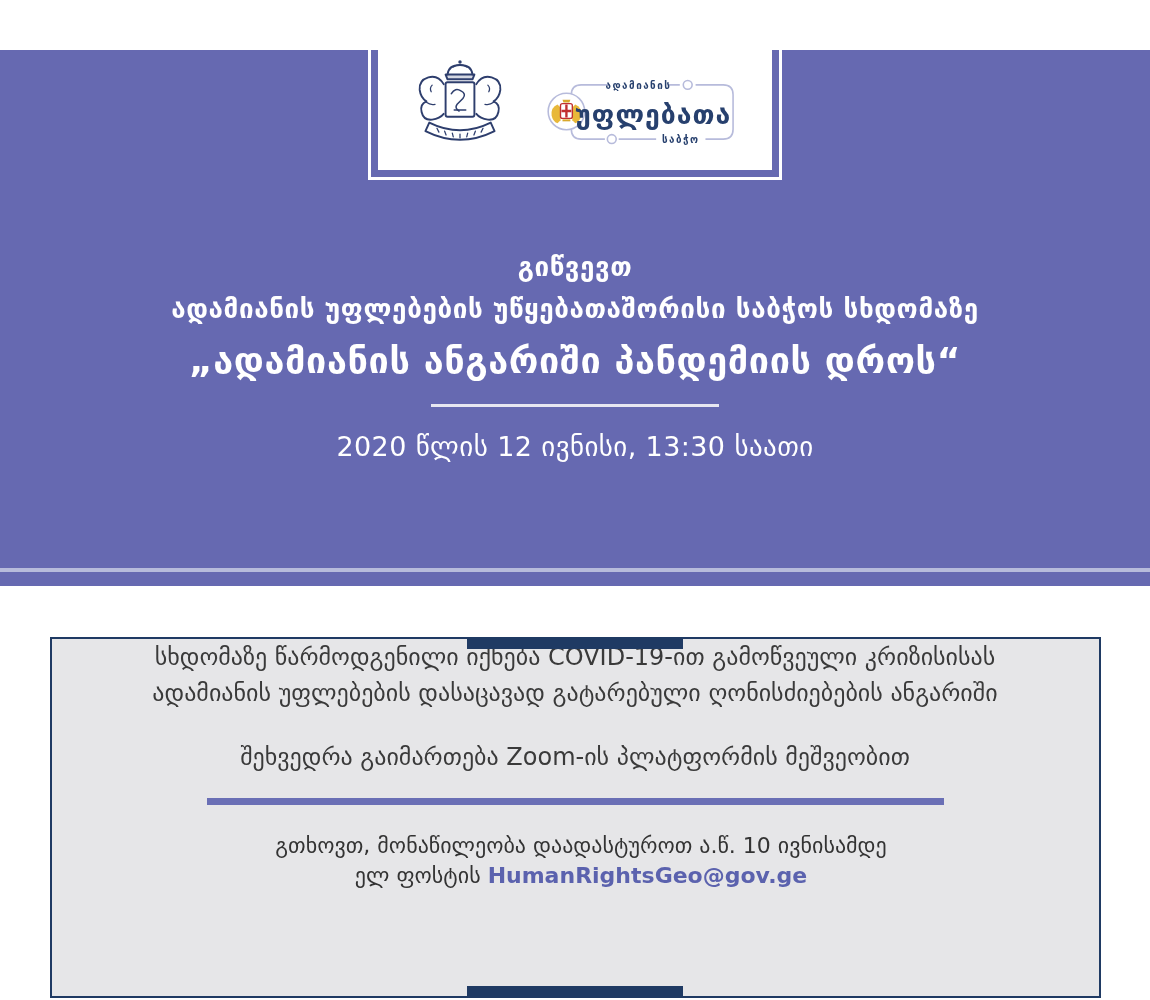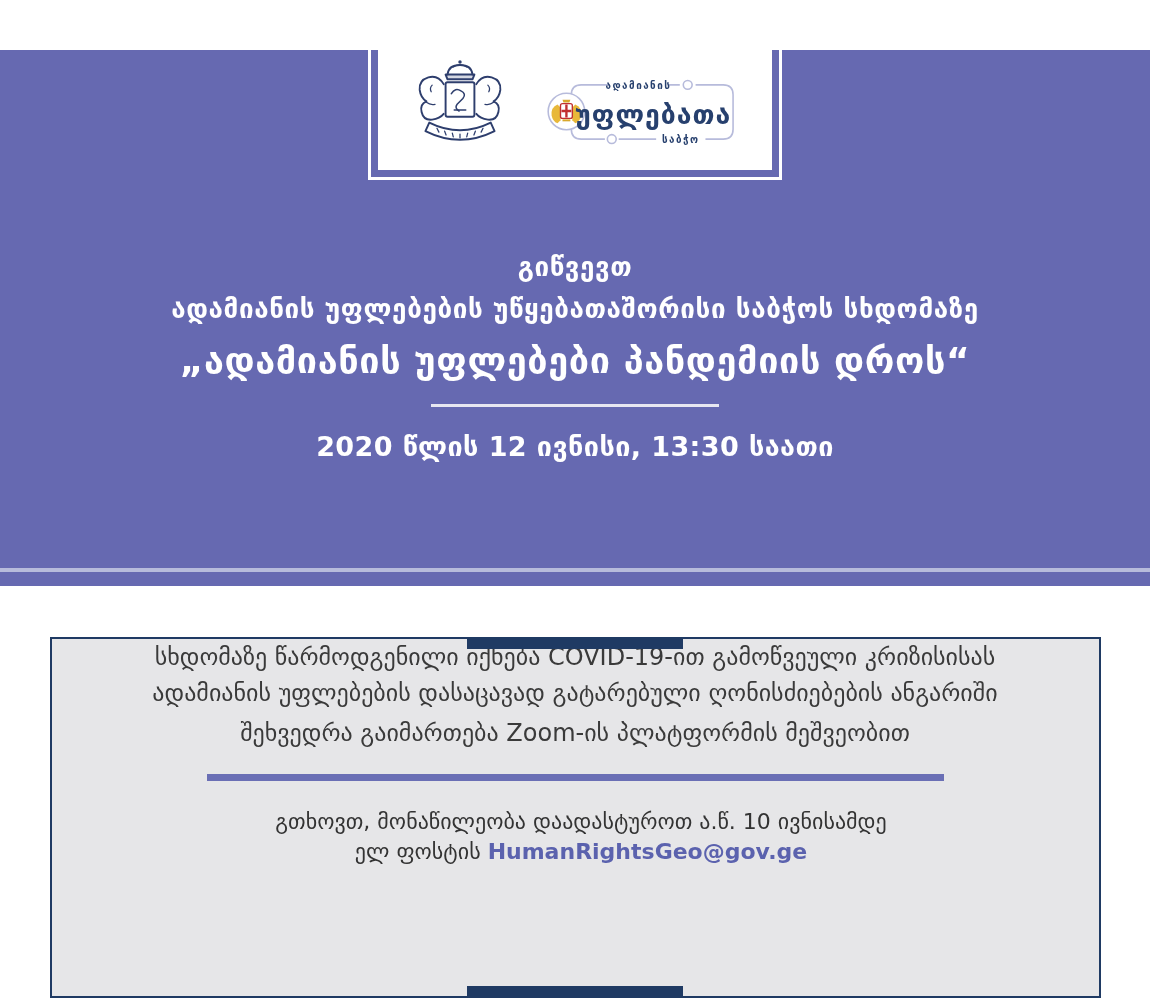--- a/index.html
+++ b/index.html
@@ -20,38 +20,38 @@
   .coa-svg { display:block; margin-top:2px; }
   .badge-svg { display:block; }
   .badge-top-label, .badge-bottom-label {
     font-size:10px; letter-spacing:1.5px; font-weight:600; fill:#27406e;
   }
   .badge-main-label { font-size:27px; font-weight:800; fill:#27406e; letter-spacing:1px; }
   .invite-line1 { margin-top:82px; color:#ffffff; font-size:26px; font-weight:700; letter-spacing:.6px; }
   .invite-line2 { margin-top:12px; color:#ffffff; font-size:26px; font-weight:700; letter-spacing:.6px; }
   .event-title  { margin-top:16px; color:#ffffff; font-size:36px; font-weight:800; letter-spacing:.6px; }
   .title-divider { width:288px; height:3px; background:#e7e7f1; margin:23px auto 0; }
-  .event-datetime { margin-top:24px; color:#ffffff; font-size:27px; font-weight:700; letter-spacing:.4px; }
+  .event-datetime { margin-top:24px; color:#ffffff; font-size:27px; font-weight:400; letter-spacing:.4px; }
   
   .strip-light  { height:4px;  background:#b7bbdb; }
   .strip-purple { height:14px; background:#6669b1; }
   
   .details-card {
     position:relative; width:1051px; height:361px;
     margin:51px auto 0; background:#e6e6e8;
     border:2px solid #1f3a63; text-align:center;
   }
   .accent-bar {
     position:absolute; left:50%; transform:translateX(-50%);
     width:216px; height:12px; background:#1f3a63;
   }
   .accent-bar.top    { top:-2px; }
   .accent-bar.bottom { bottom:-2px; }
   .report-par { font-size:24px; line-height:36px; color:#3a3a3a; font-weight:500; }
-  .platform-par { margin-top:8px; font-size:24px; color:#3a3a3a; font-weight:500; }
+  .platform-par { margin-top:32px; font-size:24px; color:#3a3a3a; font-weight:500; }
   .purple-divider { width:737px; height:7px; background:#6a6fb5; margin:27px auto 0; }
   .rsvp-par { margin-top:26px; font-size:22px; line-height:30px; color:#333333; font-weight:500;margin-left:12px; }
   .email-link { color:#5b62ae; text-decoration:none; font-weight:700; cursor:pointer; }
 </style>
 </head>
 <body>
 
 <div>
 
   <header class="hero">
@@ -93,21 +93,21 @@
           <path d="M39 46 h8" stroke="#d9a82c" stroke-width="2" fill="none"></path>
         </g>
         <text class="badge-top-label" x="116" y="14" text-anchor="middle">ადამიანის</text>
         <text class="badge-main-label" x="131" y="50" text-anchor="middle">უფლებათა</text>
         <text class="badge-bottom-label" x="159" y="69" text-anchor="middle">საბჭო</text>
       </svg>
     </div>
 
     <div class="invite-line1">გიწვევთ</div>
     <div class="invite-line2">ადამიანის უფლებების უწყებათაშორისი საბჭოს სხდომაზე</div>
-    <h1 class="event-title">„ადამიანის უფლებები პანდემიის დროს“</h1>
+    <h1 class="event-title">„ადამიანის ანგარიში პანდემიის დროს“</h1>
     <div class="title-divider"></div>
     <div class="event-datetime">2020 წლის 12 ივნისი, 13:30 საათი</div>
   </header>
 
   <div class="strip-light"></div>
   <div class="strip-purple"></div>
 
   <section class="details-card">
     <div class="accent-bar top"></div>
     <div class="accent-bar bottom"></div>

